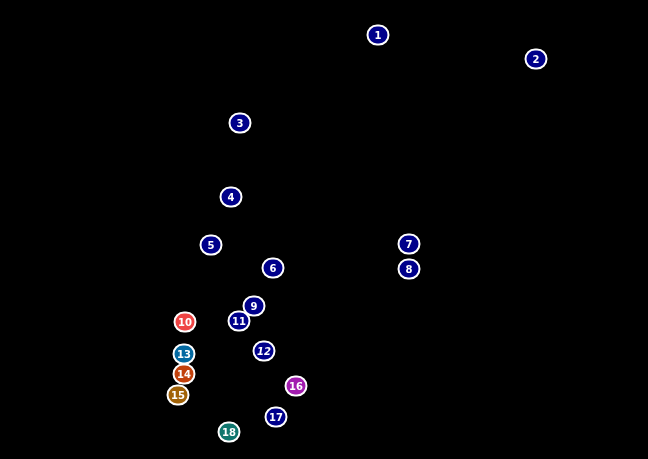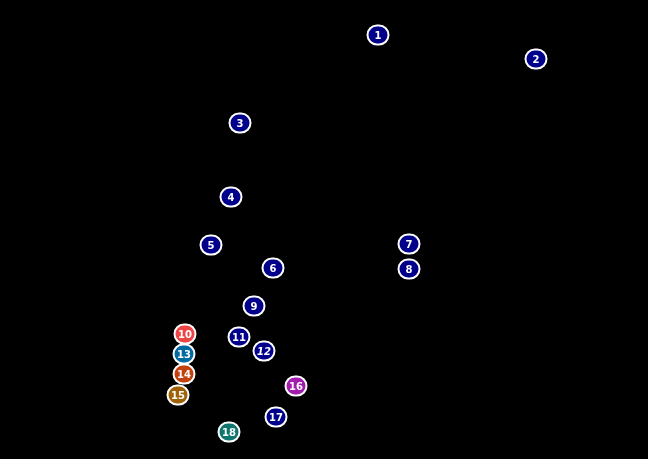--- a/index.html
+++ b/index.html
@@ -39,22 +39,22 @@
 <div id="screen" style="width: 648px; height: 459px; background: rgb(0, 0, 0);">
     <div class="som-marker" style="left: 378px; top: 35px; background: rgb(0, 0, 139); border: 2px solid rgb(255, 255, 255); color: rgb(255, 255, 255);">1</div>
     <div class="som-marker" style="left: 536px; top: 59px; background: rgb(0, 0, 139); border: 2px solid rgb(255, 255, 255); color: rgb(255, 255, 255);">2</div>
     <div class="som-marker" style="left: 240px; top: 123px; background: rgb(0, 0, 139); border: 2px solid rgb(255, 255, 255); color: rgb(255, 255, 255);">3</div>
     <div class="som-marker" style="left: 231px; top: 197px; background: rgb(0, 0, 139); border: 2px solid rgb(255, 255, 255); color: rgb(255, 255, 255);">4</div>
     <div class="som-marker" style="left: 211px; top: 245px; background: rgb(0, 0, 139); border: 2px solid rgb(255, 255, 255); color: rgb(255, 255, 255);">5</div>
     <div class="som-marker" style="left: 273px; top: 268px; background: rgb(0, 0, 139); border: 2px solid rgb(255, 255, 255); color: rgb(255, 255, 255);">6</div>
     <div class="som-marker" style="left: 409px; top: 244px; background: rgb(0, 0, 139); border: 2px solid rgb(255, 255, 255); color: rgb(255, 255, 255);">7</div>
     <div class="som-marker" style="left: 409px; top: 269px; background: rgb(0, 0, 139); border: 2px solid rgb(255, 255, 255); color: rgb(255, 255, 255);">8</div>
     <div class="som-marker" style="left: 254px; top: 306px; background: rgb(0, 0, 139); border: 2px solid rgb(255, 255, 255); color: rgb(255, 255, 255);">9</div>
-    <div class="som-marker" style="left: 185px; top: 334px; background: #ef4444; border: 2px solid rgb(255, 255, 255); color: rgb(255, 255, 255);">10</div>
-    <div class="som-marker" style="left: 239px; top: 337px; background: rgb(0, 0, 139); border: 2px solid rgb(255, 255, 255); color: rgb(255, 255, 255);">11</div>
+    <div class="som-marker" style="left: 185px; top: 322px; background: #ef4444; border: 2px solid rgb(255, 255, 255); color: rgb(255, 255, 255);">10</div>
+    <div class="som-marker" style="left: 239px; top: 321px; background: rgb(0, 0, 139); border: 2px solid rgb(255, 255, 255); color: rgb(255, 255, 255);">11</div>
     <div class="som-marker" style="left: 264px; top: 351px; background: rgb(0, 0, 139); border: 2px solid rgb(255, 255, 255); color: rgb(255, 255, 255); font-style: italic;">12</div>
     <div class="som-marker" style="left: 184px; top: 354px; background: #0369a1; border: 2px solid rgb(255, 255, 255); color: rgb(255, 255, 255);">13</div>
     <div class="som-marker" style="left: 184px; top: 374px; background: #c2410c; border: 2px solid rgb(255, 255, 255); color: rgb(255, 255, 255);">14</div>
     <div class="som-marker" style="left: 178px; top: 395px; background: #a16207; border: 2px solid rgb(255, 255, 255); color: rgb(255, 255, 255);">15</div>
     <div class="som-marker" style="left: 296px; top: 386px; background: #a21caf; border: 2px solid rgb(255, 255, 255); color: rgb(255, 255, 255); text-align: center;">16</div>
     <div class="som-marker" style="left: 276px; top: 417px; background: rgb(0, 0, 139); border: 2px solid rgb(255, 255, 255); color: rgb(255, 255, 255); text-align: right;">17</div>
     <div class="som-marker" style="left: 229px; top: 432px; background: #0f766e; border: 2px solid rgb(255, 255, 255); color: rgb(255, 255, 255);">18</div>
   </div>
 
 </body></html>

